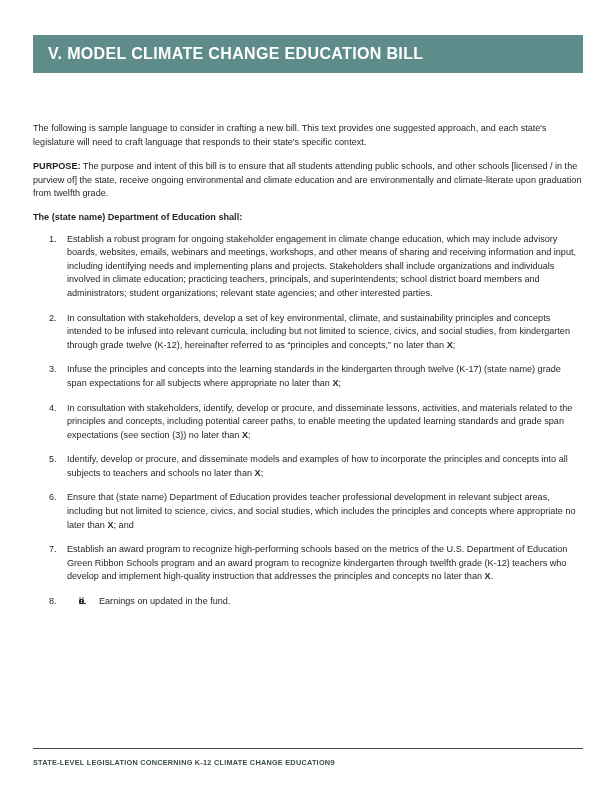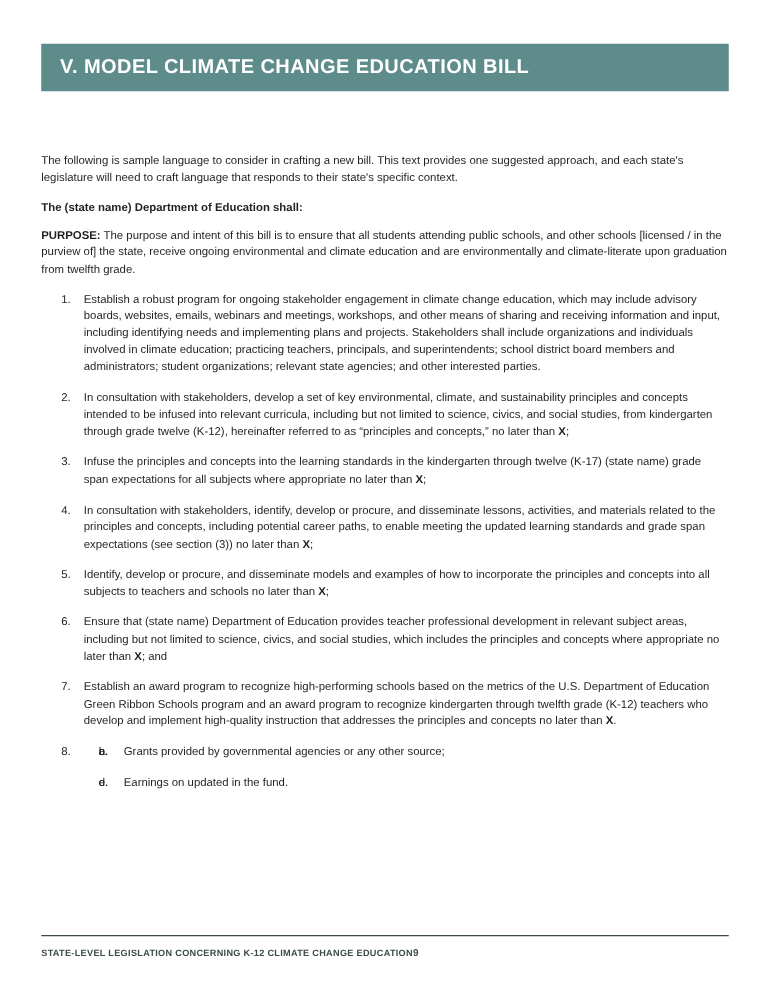--- a/index.html
+++ b/index.html
@@ -161,23 +161,23 @@
 <div class="page">
 
   <div class="banner">
     <span class="banner-title">V. MODEL CLIMATE CHANGE EDUCATION BILL</span>
   </div>
 
   <div class="content">
 
     <p class="para intro">The following is sample language to consider in crafting a new bill. This text provides one suggested approach, and each state's legislature will need to craft language that responds to their state's specific context.</p>
 
+    <p class="para"><span class="lead">PURPOSE:</span><span> The purpose and intent of this bill is to ensure that all students attending public schools, and other schools [licensed / in the purview of] the state, receive ongoing environmental and climate education and are environmentally and climate-literate upon graduation from twelfth grade.</span></p>
+
     <p class="para heading">The (state name) Department of Education shall:</p>
-
-    <p class="para"><span class="lead">PURPOSE:</span><span> The purpose and intent of this bill is to ensure that all students attending public schools, and other schools [licensed / in the purview of] the state, receive ongoing environmental and climate education and are environmentally and climate-literate upon graduation from twelfth grade.</span></p>
 
     <ol class="main-list">
 
       <li>
         <span class="marker">1.</span>
         <span class="txt">Establish a robust program for ongoing stakeholder engagement in climate change education, which may include advisory boards, websites, emails, webinars and meetings, workshops, and other means of sharing and receiving information and input, including identifying needs and implementing plans and projects. Stakeholders shall include organizations and individuals involved in climate education; practicing teachers, principals, and superintendents; school district board members and administrators; student organizations; relevant state agencies; and other interested parties.</span>
       </li>
 
       <li>
         <span class="marker">2.</span>
@@ -214,21 +214,20 @@
 
         <ol class="sub-list">
           <li>
             <span class="marker">a.</span>
           </li>
           <li>
             <span class="marker">b.</span>
           </li>
           <li>
             <span class="marker">c.</span>
-            <span class="txt">Grants provided by governmental agencies or any other source;</span>
           </li>
           <li>
             <span class="marker">d.</span>
           </li>
           <li>
             <span class="marker">e.</span>
             <span class="txt">Earnings on updated in the fund.</span>
           </li>
         </ol>
       </li>

